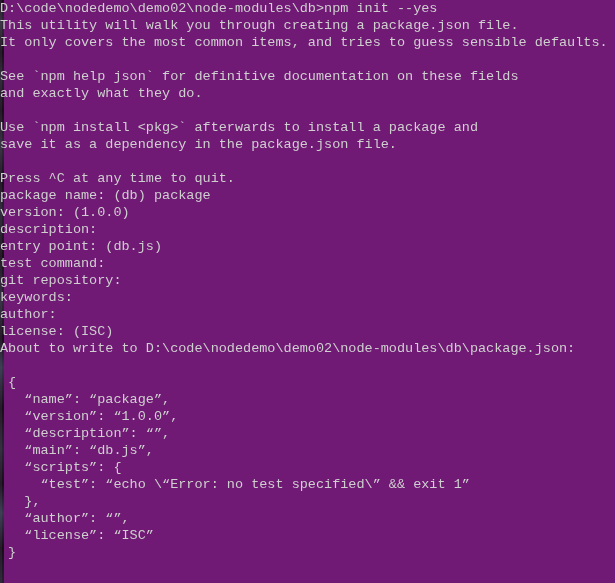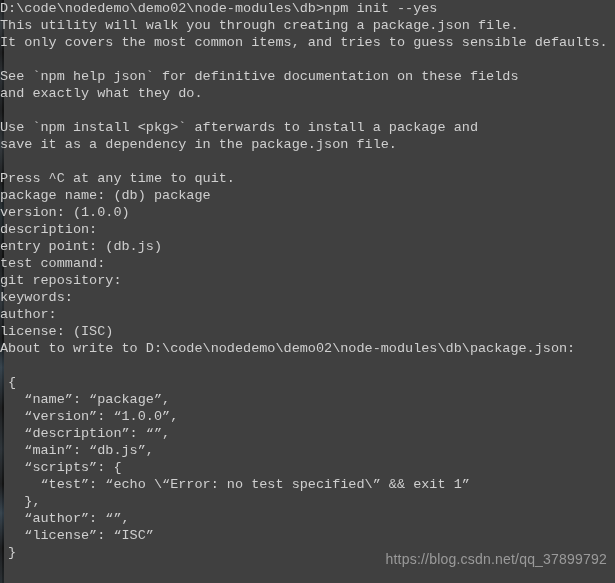--- a/index.html
+++ b/index.html
@@ -5,21 +5,21 @@
 <style>
   html, body {
     margin: 0;
     padding: 0;
     background: #000000;
   }
   #terminal-window {
     position: relative;
     width: 615px;
     height: 583px;
-    background: #404040;
+    background: #701a75;
     overflow: hidden;
     font-family: "Liberation Mono", "DejaVu Sans Mono", monospace;
   }
   #console-output {
     position: absolute;
     left: 0;
     top: 0;
     width: 615px;
     padding: 0;
     margin: 0;
@@ -96,15 +96,14 @@
 </head>
 <body>
 
 <div id="terminal-window">
 
   <div id="left-edge-artifact"></div>
   <div id="left-edge-highlight"></div>
 
   <pre id="console-output"><span class="term-line">D:\code\nodedemo\demo02\node-modules\db&gt;npm init --yes</span><span class="term-line">This utility will walk you through creating a package.json file.</span><span class="term-line">It only covers the most common items, and tries to guess sensible defaults.</span><span class="term-line blank"> </span><span class="term-line">See `npm help json` for definitive documentation on these fields</span><span class="term-line">and exactly what they do.</span><span class="term-line blank"> </span><span class="term-line">Use `npm install &lt;pkg&gt;` afterwards to install a package and</span><span class="term-line">save it as a dependency in the package.json file.</span><span class="term-line blank"> </span><span class="term-line">Press ^C at any time to quit.</span><span class="term-line">package name: (db) package</span><span class="term-line">version: (1.0.0)</span><span class="term-line">description:</span><span class="term-line">entry point: (db.js)</span><span class="term-line">test command:</span><span class="term-line">git repository:</span><span class="term-line">keywords:</span><span class="term-line">author:</span><span class="term-line">license: (ISC)</span><span class="term-line">About to write to D:\code\nodedemo\demo02\node-modules\db\package.json:</span><span class="term-line blank"> </span><span class="term-line"> {</span><span class="term-line">   “name”: “package”,</span><span class="term-line">   “version”: “1.0.0”,</span><span class="term-line">   “description”: “”,</span><span class="term-line">   “main”: “db.js”,</span><span class="term-line">   “scripts”: {</span><span class="term-line">     “test”: “echo \“Error: no test specified\” &amp;&amp; exit 1”</span><span class="term-line">   },</span><span class="term-line">   “author”: “”,</span><span class="term-line">   “license”: “ISC”</span><span class="term-line"> }</span><span class="term-line blank"> </span><span class="term-line blank"> </span></pre>
 
-  <div id="watermark">https://blog.csdn.net/qq_37899792</div>
 
 </div>
 
 </body></html>

